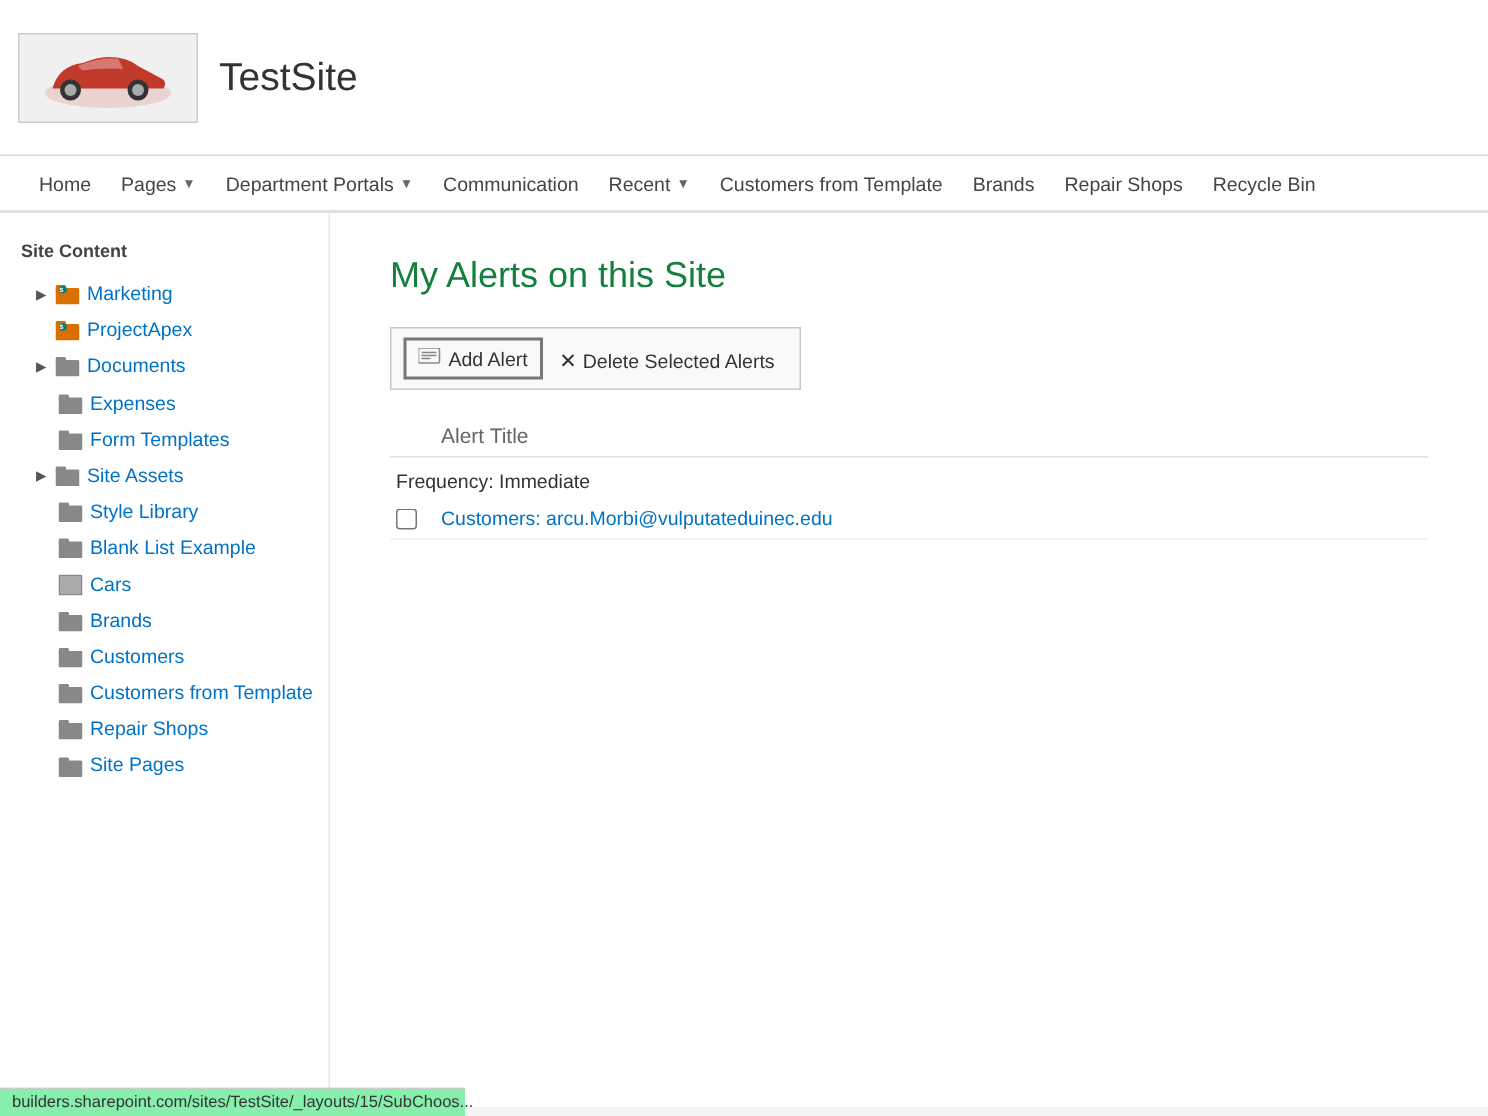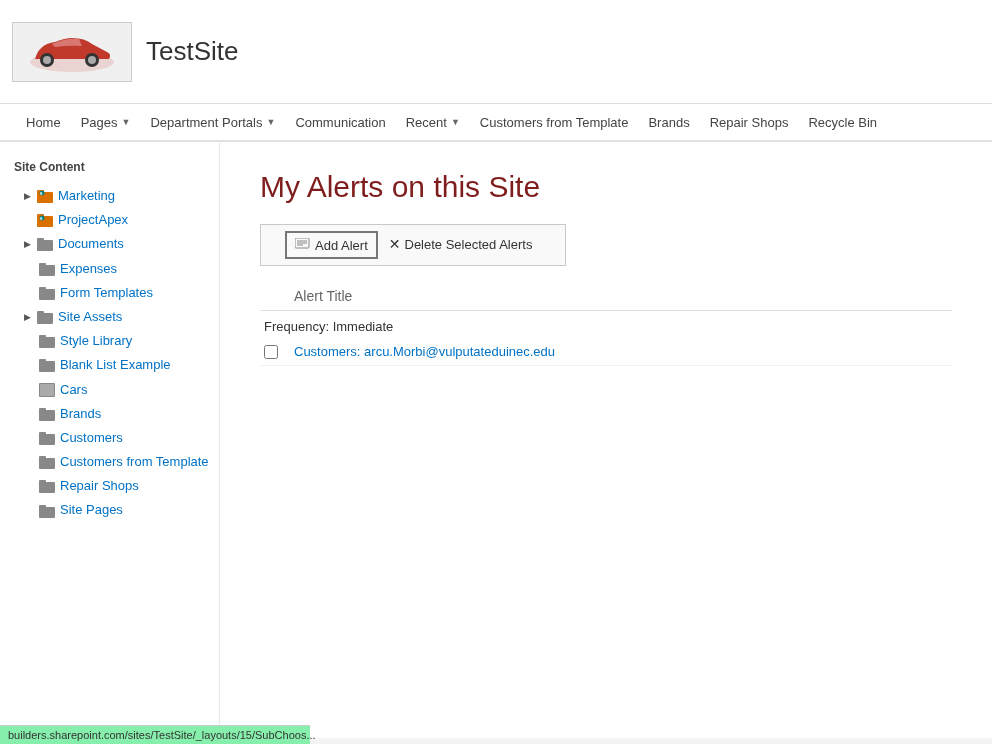--- a/index.html
+++ b/index.html
@@ -114,33 +114,33 @@
     .indent-1 { padding-left: 24px; }
     .indent-2 { padding-left: 26px; }
 
     
     #content-area {
       flex: 1;
       padding: 28px 40px;
       background: #fff;
     }
     #page-title {
-      font-size: 30px;
+      font-size: 24px;
       font-weight: 300;
-      color: #7f1d1d;
+      color: #15803d;
       margin-bottom: 20px;
     }
 
     
     #alerts-toolbar {
       display: flex;
-      align-items: flex-start;
+      align-items: flex-end;
       margin-bottom: 16px;
       border: 1px solid #c8c8c8;
-      padding: 6px 24px;
+      padding: 6px 8px;
       background: #f9f9f9;
       width: fit-content;
       gap: 2px;
     }
     .toolbar-btn {
       display: flex;
       align-items: center;
       gap: 4px;
       padding: 4px 8px;
       font-size: 13px;

